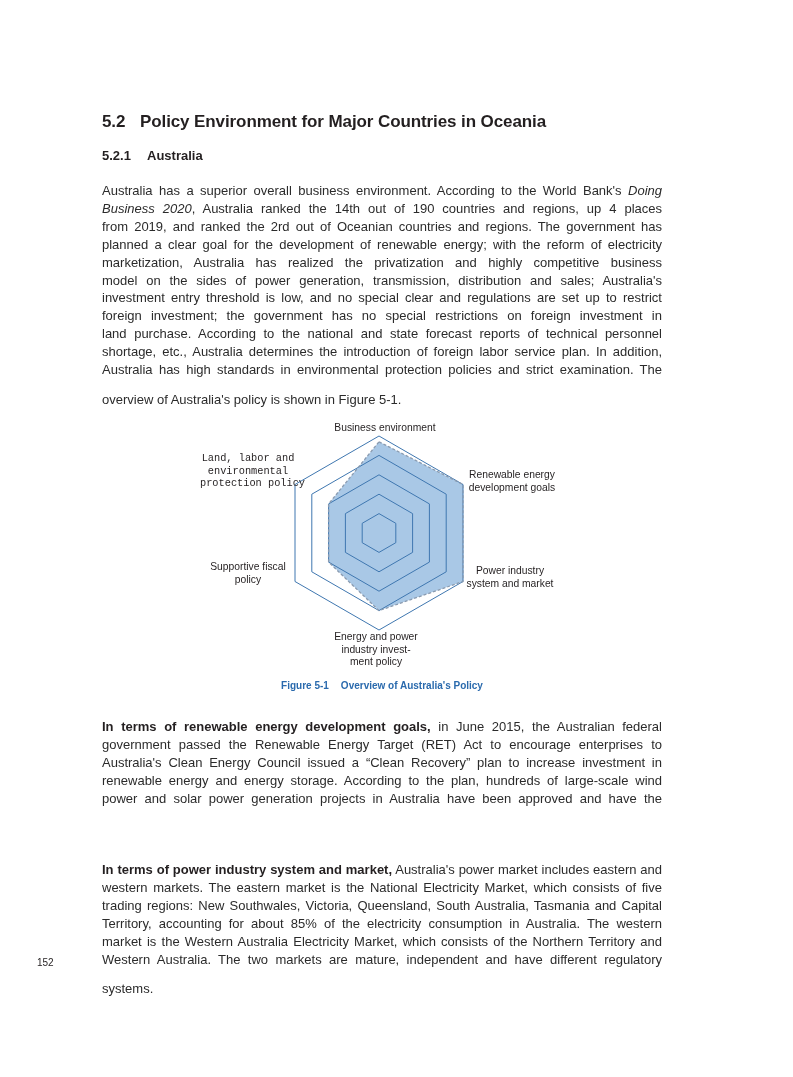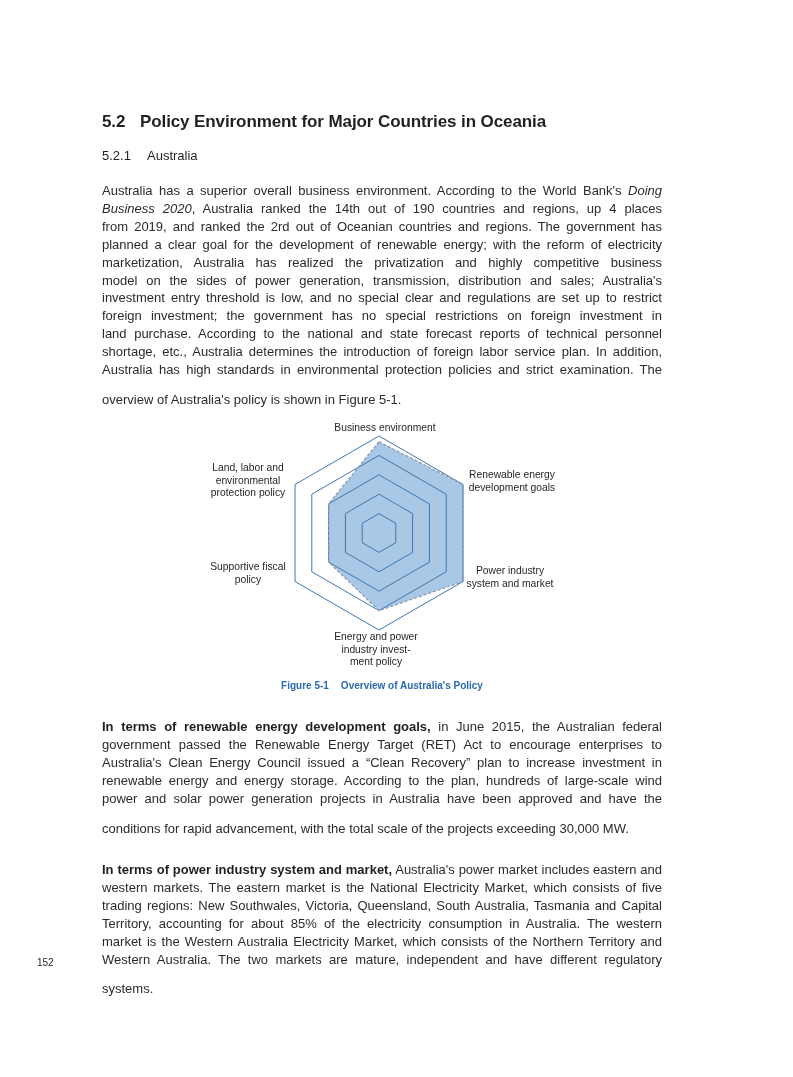--- a/index.html
+++ b/index.html
@@ -1,20 +1,20 @@
 <!DOCTYPE html>
 <html><head>
 <meta charset="utf-8">
 <style>
   html, body { margin: 0; padding: 0; background: #ffffff; }
   body { width: 793px; height: 1077px; position: relative; overflow: hidden;
          font-family: "Liberation Sans", sans-serif; color: #231f20; }
   .h2 { position: absolute; left: 102px; top: 112px; font-size: 17px; font-weight: bold; letter-spacing: -0.1px; }
   .h2 .num { display: inline-block; width: 38px; }
-  .h3 { position: absolute; left: 102px; top: 148px; font-size: 13px; font-weight: normal; }
+  .h3 { position: absolute; left: 102px; top: 148px; font-size: 13px; font-weight: bold; }
   .h3 .num { display: inline-block; width: 45px; }
   .para { position: absolute; left: 102px; width: 560px; font-size: 13px; line-height: 17.9px;
           text-align: justify; color: #2b2b2b; }
   .para .line { display: block; text-align: justify; text-align-last: justify; white-space: nowrap; }
   .para .line.last { text-align-last: left; margin-top: 12px; }
   .para b { font-weight: bold; color: #231f20; }
   .p1 { top: 182px; }
   .p2 { top: 718px; }
   .p3 { top: 861px; }
   .chart { position: absolute; left: 190px; top: 415px; width: 390px; height: 260px; }
@@ -74,38 +74,37 @@
   </div>
   <div class="axis-label" style="left:136px; top:216px; width:100px;">
     <div>Energy and power</div>
     <div>industry invest-</div>
     <div>ment policy</div>
   </div>
   <div class="axis-label" style="left:10px; top:146px; width:96px;">
     <div>Supportive fiscal</div>
     <div>policy</div>
   </div>
-  <div class="axis-label" style="left:10px; top:47px; width:96px;">
+  <div class="axis-label" style="left:10px; top:37px; width:96px;font-family:Liberation Mono, monospace;">
     <div>Land, labor and</div>
     <div>environmental</div>
     <div>protection policy</div>
   </div>
 </div>
 
 <div class="caption">
   <span class="fig-num">Figure 5-1</span><span>Overview of Australia's Policy</span>
 </div>
 
 <div class="para p2">
   <span class="line"><b>In terms of renewable energy development goals,</b><span> in June 2015, the Australian federal</span></span>
   <span class="line">government passed the Renewable Energy Target (RET) Act to encourage enterprises to</span>
   <span class="line">Australia's Clean Energy Council issued a “Clean Recovery” plan to increase investment in</span>
   <span class="line">renewable energy and energy storage. According to the plan, hundreds of large-scale wind</span>
   <span class="line">power and solar power generation projects in Australia have been approved and have the</span>
-  <span class="line last">conditions for rapid advancement, with the total scale of the projects exceeding 30,000 MW.</span>
 </div>
 
 <div class="para p3">
   <span class="line"><b>In terms of power industry system and market,</b><span> Australia's power market includes eastern and</span></span>
   <span class="line">western markets. The eastern market is the National Electricity Market, which consists of five</span>
   <span class="line">trading regions: New Southwales, Victoria, Queensland, South Australia, Tasmania and Capital</span>
   <span class="line">Territory, accounting for about 85% of the electricity consumption in Australia. The western</span>
   <span class="line">market is the Western Australia Electricity Market, which consists of the Northern Territory and</span>
   <span class="line">Western Australia. The two markets are mature, independent and have different regulatory</span>
   <span class="line last">systems.</span>

